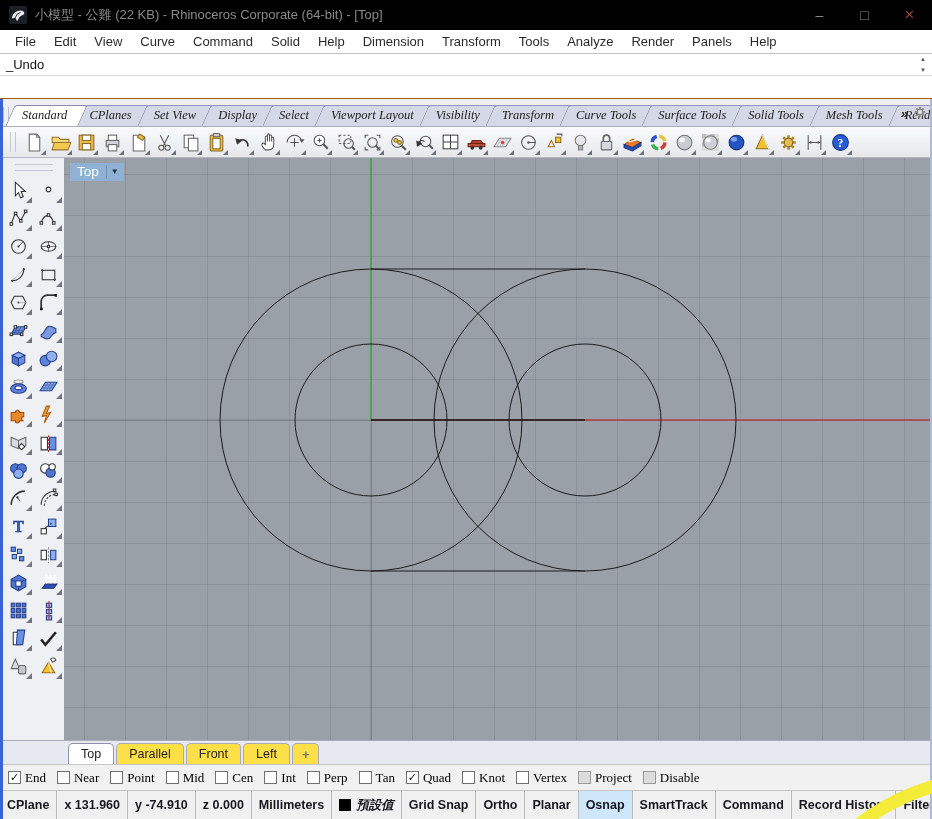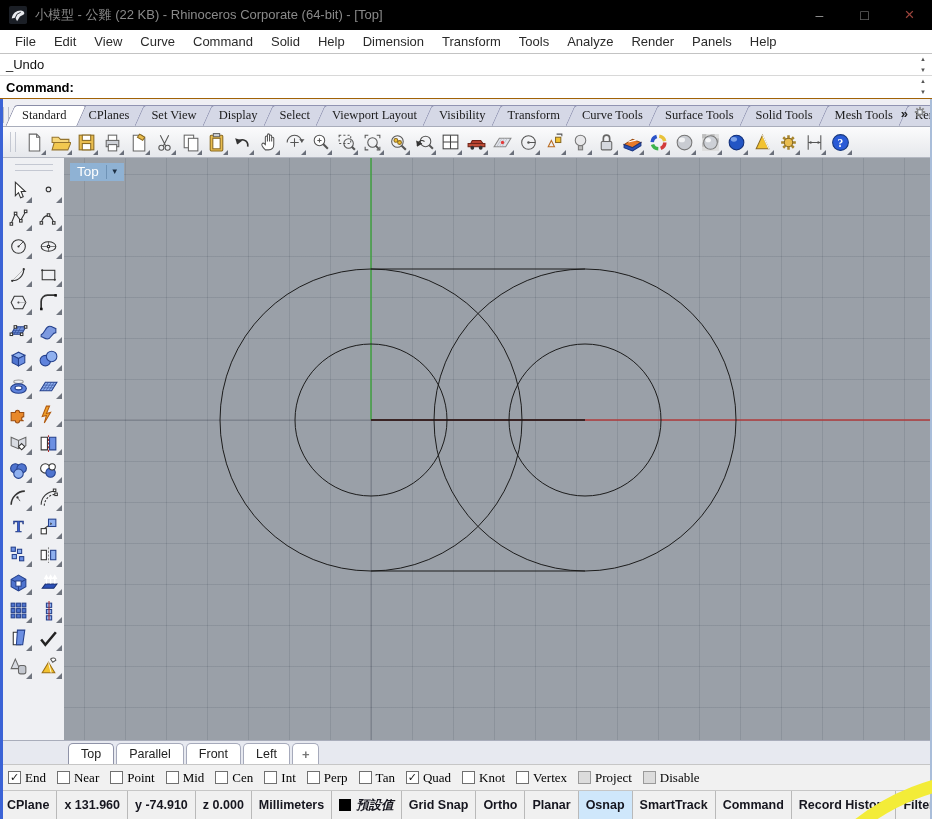--- a/index.html
+++ b/index.html
@@ -21,21 +21,21 @@
   #cmdarea{position:absolute;left:0;top:53px;width:932px;height:46px;box-sizing:border-box;
            border-top:1px solid #c3c3c3;border-bottom:1px solid #a16207;background:#fff;}
   .cmdrow{position:relative;height:22px;box-sizing:border-box;display:flex;align-items:center;padding-left:6px;background:#fff;}
   #cmd-history{border-bottom:1px solid #d8d8d8;}
   #cmd-history-text{font-size:13px;color:#111;}
   #cmd-prompt-label{font-weight:bold;font-size:13px;color:#000;}
   .spin{position:absolute;right:2px;top:1px;width:14px;height:19px;display:flex;flex-direction:column;
         align-items:center;justify-content:space-between;color:#555;font-size:6px;line-height:8px;}
   
   #ttabrow{position:absolute;left:0;top:99px;width:932px;height:28px;background:#efeff3;
-           border-bottom:1px solid #a9adbb;box-sizing:border-box;}
+           border-bottom:1px solid #a9adbb;box-sizing:border-box;font-style:italic;}
   #ttabrow .grip{position:absolute;left:3px;top:8px;width:4px;height:16px;border-left:1px solid #b9bdc9;border-right:1px solid #b9bdc9;}
   #ttabs{position:absolute;left:10px;bottom:0;display:flex;height:21px;}
   .ttab{position:relative;height:21px;margin-right:-6px;padding:0 16px 0 12px;display:flex;align-items:center;}
   .ttab::before{content:"";position:absolute;inset:0;background:#d5d8e6;border:1px solid #9194b2;border-bottom:none;
                 transform:skewX(-24deg);border-radius:3px 3px 0 0;}
   .ttab.active::before{background:#fff;border-color:#8a8da8;}
   .ttab.active{z-index:5;}
   .ttab span{position:relative;font-family:"Liberation Serif",serif;font-size:12.5px;color:#1b1b1b;white-space:nowrap;}
   #ttab-right{position:absolute;right:4px;bottom:3px;display:flex;align-items:center;gap:4px;}
   #tabs-overflow{font-size:13px;color:#222;font-weight:bold;}
@@ -62,21 +62,21 @@
   #view-grid{position:absolute;inset:0;}
   #view-svg{position:absolute;inset:0;}
   #vp-label{position:absolute;left:6px;top:5px;display:flex;align-items:center;z-index:5;
             background:#8fb2d4;color:#fff;padding:1px 4px 2px 7px;font-size:13.5px;}
   #vp-label .sep{width:1px;height:14px;background:#6f93b6;margin:0 4px 0 7px;}
   #vp-label .dd{font-size:8px;color:#1d2f44;padding-right:1px;}
   
   #vtabs{position:absolute;left:0;top:740px;width:932px;height:24px;background:#e7e9f0;border-top:1px solid #a9adbb;
          box-sizing:border-box;display:flex;align-items:flex-end;padding-left:68px;}
   .vtab{position:relative;height:20px;margin-right:2px;padding:0 12px;display:flex;align-items:center;
-        background:#ffffff;border:1px solid #a6aabb;border-bottom:none;border-radius:5px 5px 0 0;
+        background:#fde047;border:1px solid #a6aabb;border-bottom:none;border-radius:5px 5px 0 0;
         font-size:12.5px;color:#222;}
   .vtab.active{background:#fff;border-color:#8f93a8;}
   .vtab.plus{color:#777;font-size:13px;font-weight:bold;padding:0 9px;}
   
   #osnap-row{position:absolute;left:0;top:764px;width:932px;height:26px;background:#f1f1f1;border-top:1px solid #c6c6c6;
              box-sizing:border-box;display:flex;align-items:center;padding-left:8px;gap:11px;
              font-family:"Liberation Serif",serif;font-size:13px;color:#000;}
   .osnap-item{display:flex;align-items:center;gap:4px;}
   .cb{width:13px;height:13px;box-sizing:border-box;background:#fff;border:1px solid #707070;
       display:flex;align-items:center;justify-content:center;font-size:11px;line-height:11px;color:#111;
@@ -125,27 +125,20 @@
       <div class="menu-item">Tools</div>
       <div class="menu-item">Analyze</div>
       <div class="menu-item">Render</div>
       <div class="menu-item">Panels</div>
       <div class="menu-item">Help</div>
     </div>
 
   <div id="cmdarea">
     <div class="cmdrow" id="cmd-history">
       <span id="cmd-history-text">_Undo</span>
-      <span class="spin">
-          <span>▲</span>
-          <span>▼</span>
-        </span>
-    </div>
-    <div class="cmdrow" id="cmd-prompt">
-      <span id="cmd-prompt-label">Command:</span>
       <span class="spin">
           <span>▲</span>
           <span>▼</span>
         </span>
     </div>
   </div>
 
   <div id="ttabrow">
     <div class="grip"></div>
     <div id="ttabs">

